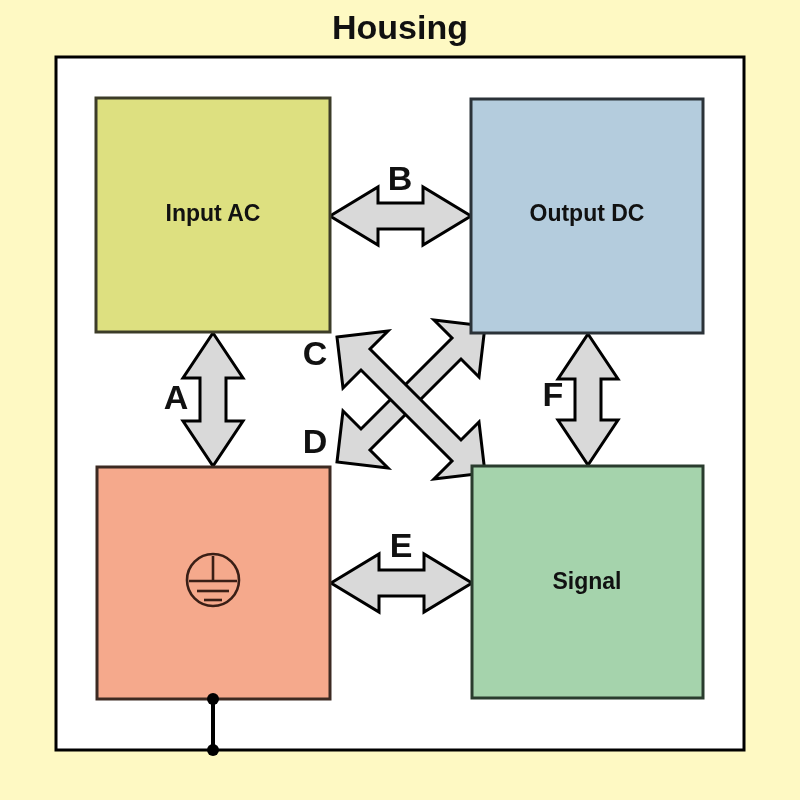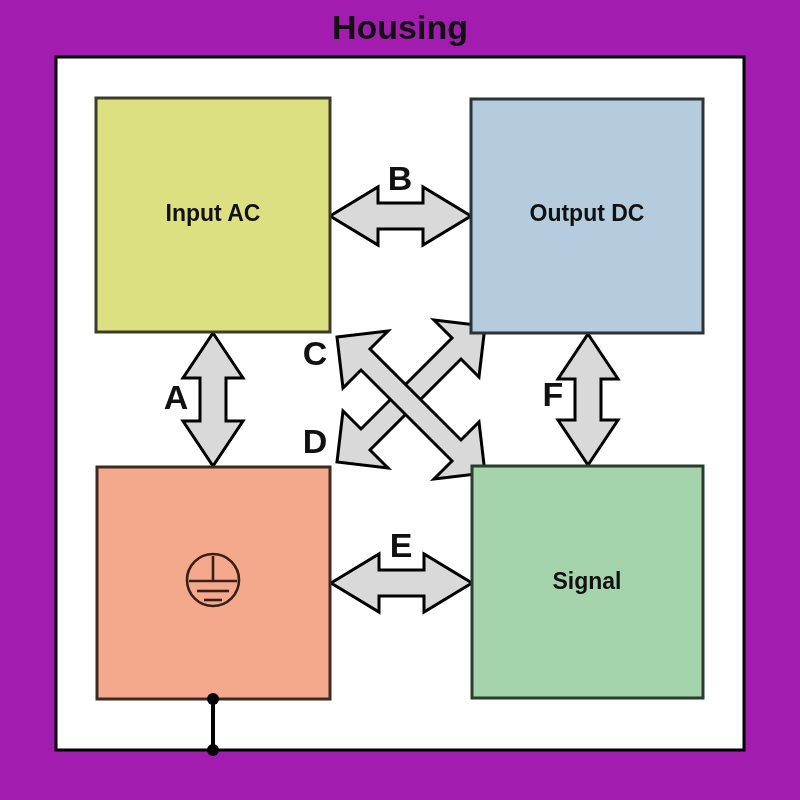--- a/index.html
+++ b/index.html
@@ -10,21 +10,21 @@
   body {
     width: 800px;
     height: 800px;
     font-family: "Liberation Sans", sans-serif;
     overflow: hidden;
   }
   #stage {
     position: relative;
     width: 800px;
     height: 800px;
-    background: #a21caf;
+    background: #fef9c3;
   }
   #diagram-svg {
     position: absolute;
     left: 0;
     top: 0;
   }
   .blk-label {
     font-family: "Liberation Sans", sans-serif;
     font-weight: bold;
     font-size: 23px;

